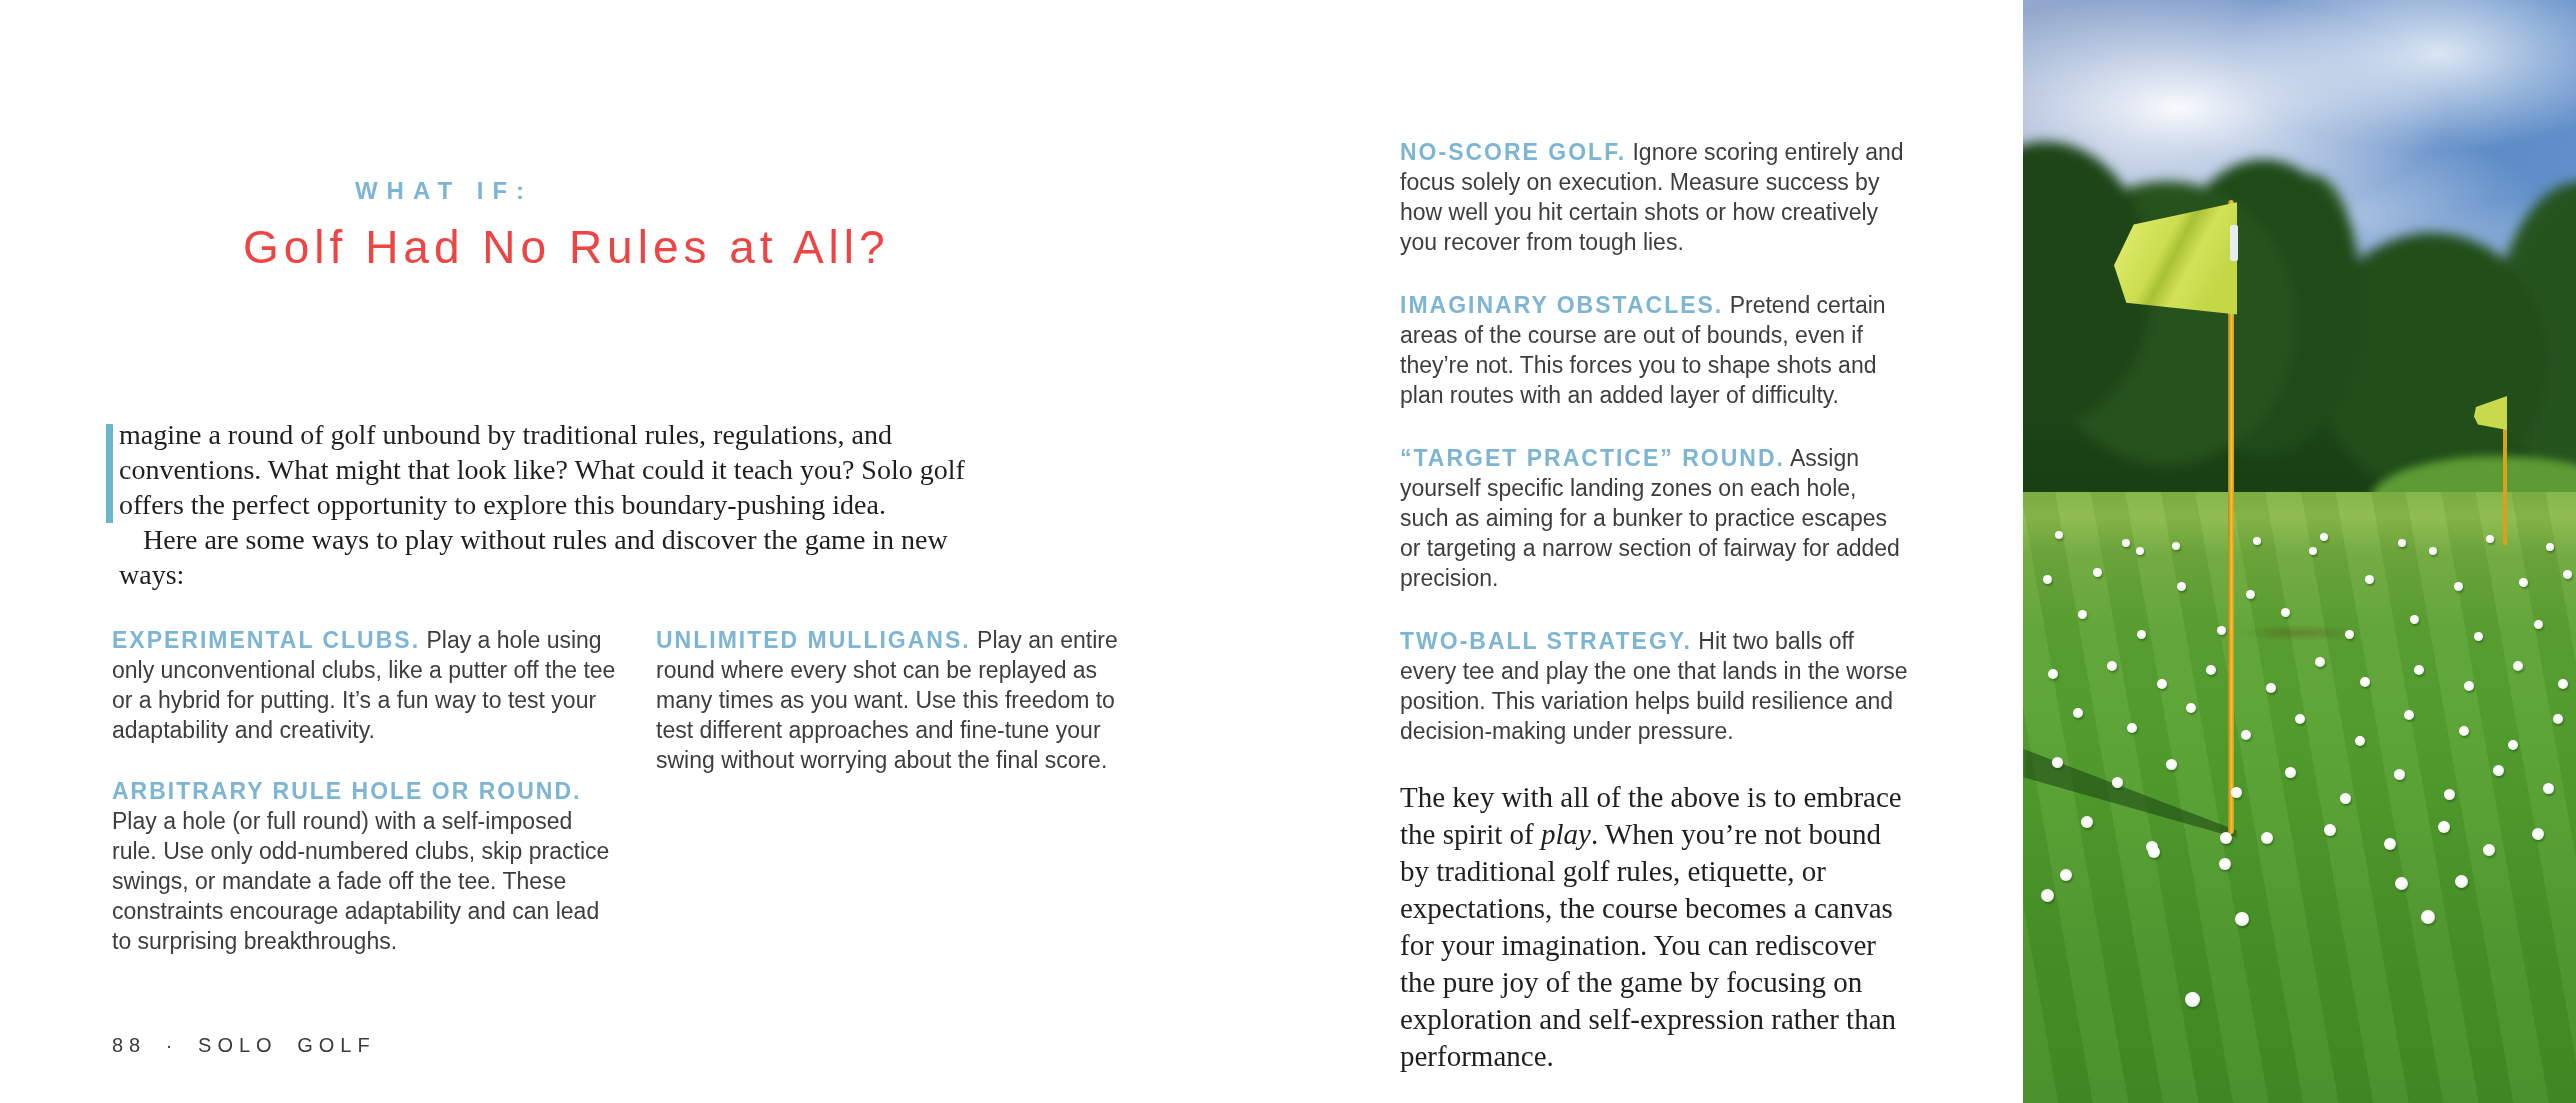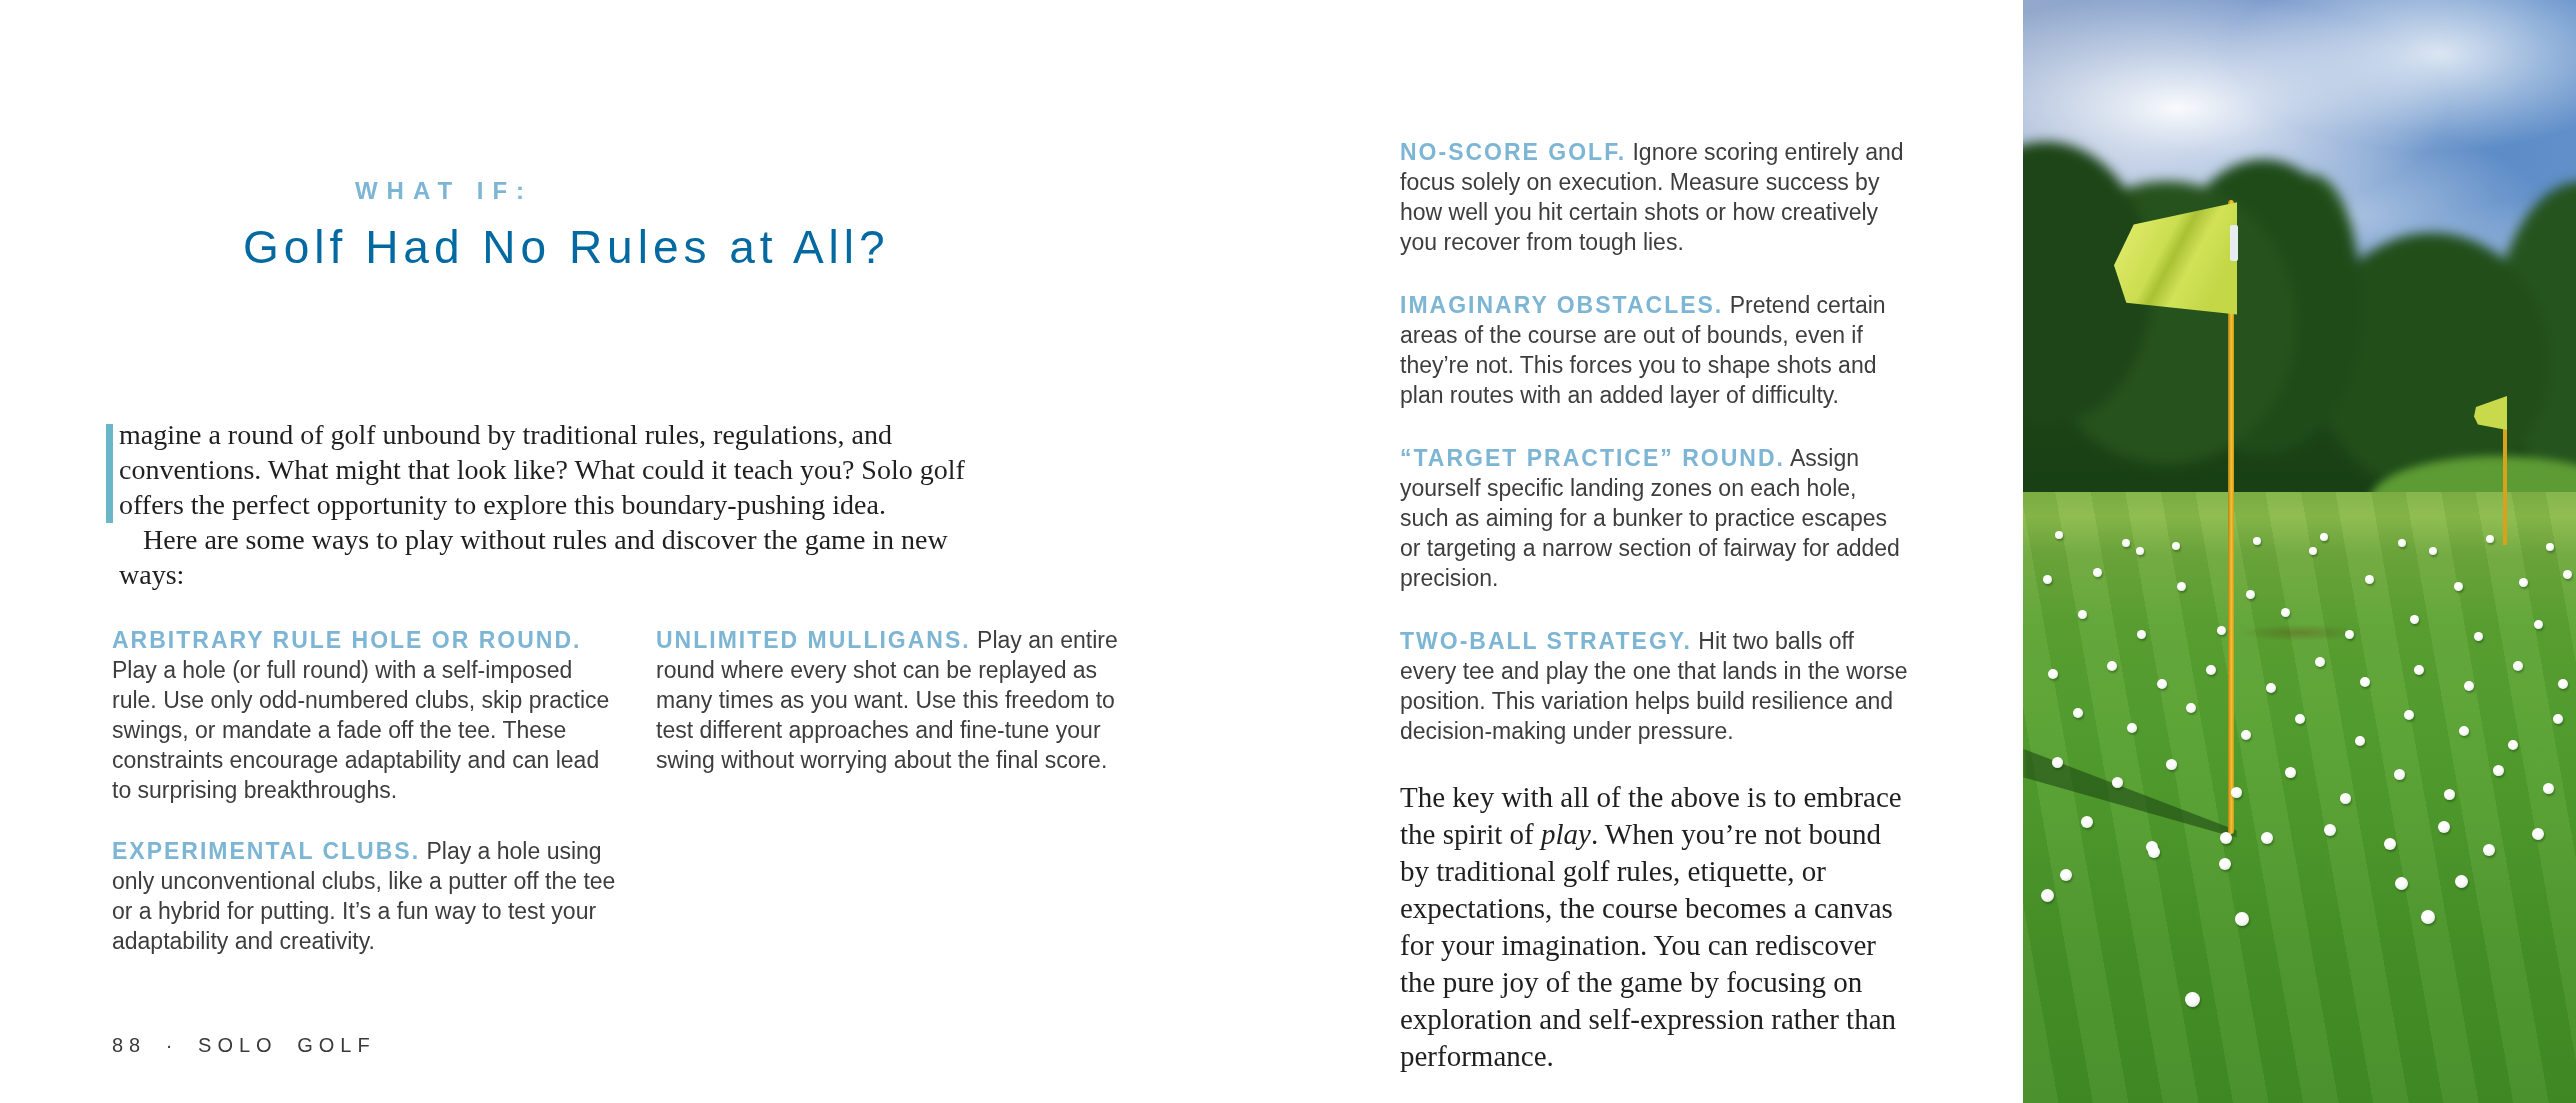--- a/index.html
+++ b/index.html
@@ -23,21 +23,21 @@
     left:243px;top:177px;width:402px;
     text-align:center;
     font-size:24px;font-weight:bold;
     letter-spacing:9px;
     color:var(--accent);
   }
   .page-title{
     left:243px;top:220px;width:892px;
     font-size:46px;font-weight:300;
     letter-spacing:5px;
-    color:#0369a1;
+    color:#ef4444;
     font-family:"Liberation Sans",sans-serif;
   }
   .intro{
     left:106px;top:417px;width:892px;
     font-family:"Liberation Serif",serif;
     font-size:28px;line-height:35px;
     color:var(--serif-ink);
   }
   .intro .dropbar{
     position:absolute;left:0;top:7px;
@@ -164,26 +164,26 @@
     <h1 class="abs page-title">Golf Had No Rules at All?</h1>
 
     <div class="abs intro">
       <span class="dropbar"></span>
       <p>magine a round of golf unbound by traditional rules, regulations, and conventions. What might that look like? What could it teach you? Solo golf offers the perfect opportunity to explore this boundary-pushing idea.</p>
       <p class="follow">Here are some ways to play without rules and discover the game in new ways:</p>
     </div>
 
     <div class="abs col col-a">
       <p class="tip">
+        <span class="tip-head">EXPERIMENTAL CLUBS.</span>
+        <span>Play a hole using only unconventional clubs, like a putter off the tee or a hybrid for putting. It’s a fun way to test your adaptability and creativity.</span>
+      </p>
+      <p class="tip">
         <span class="tip-head">ARBITRARY RULE HOLE OR ROUND.</span>
         <span>Play a hole (or full round) with a self-imposed rule. Use only odd-numbered clubs, skip practice swings, or mandate a fade off the tee. These constraints encourage adaptability and can lead to surprising breakthroughs.</span>
-      </p>
-      <p class="tip">
-        <span class="tip-head">EXPERIMENTAL CLUBS.</span>
-        <span>Play a hole using only unconventional clubs, like a putter off the tee or a hybrid for putting. It’s a fun way to test your adaptability and creativity.</span>
       </p>
     </div>
 
     <div class="abs col col-b">
       <p class="tip">
         <span class="tip-head">UNLIMITED MULLIGANS.</span>
         <span>Play an entire round where every shot can be replayed as many times as you want. Use this freedom to test different approaches and fine-tune your swing without worrying about the final score.</span>
       </p>
     </div>
 

